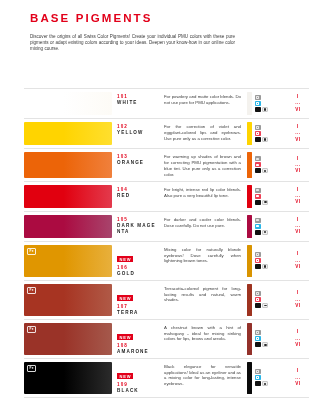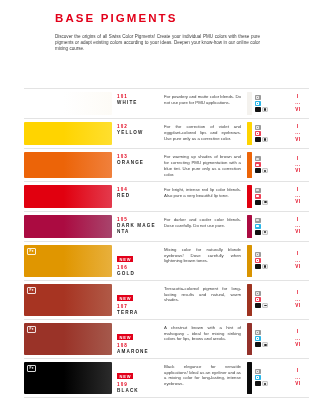--- a/index.html
+++ b/index.html
@@ -2,21 +2,21 @@
 <html><head>
 <meta charset="utf-8">
 <style>
   html,body{margin:0;padding:0;}
   body{
     width:320px;height:400px;overflow:hidden;
     background:#ffffff;
     font-family:"Liberation Sans", sans-serif;
     -webkit-font-smoothing:antialiased;
   }
-  .page{position:relative;width:288px;height:400px;box-sizing:border-box;padding-left:25px;}
+  .page{position:relative;width:288px;height:400px;box-sizing:border-box;}
 
   
   .header{padding:12px 28px 0 30px;}
   .title{
     color:#e2001a;
     font-size:11.5px;
     font-weight:bold;
     letter-spacing:2.1px;
     margin:0 0 9px 0;
     line-height:13px;

